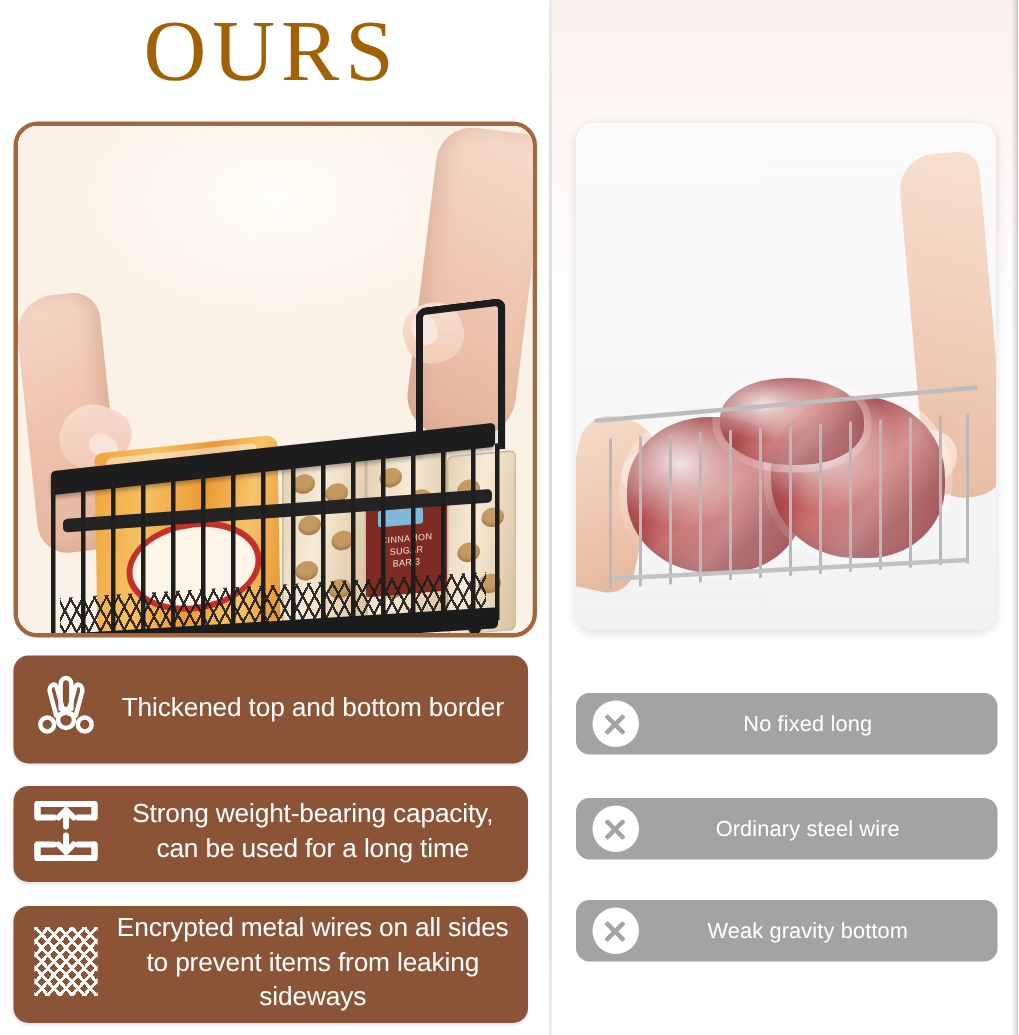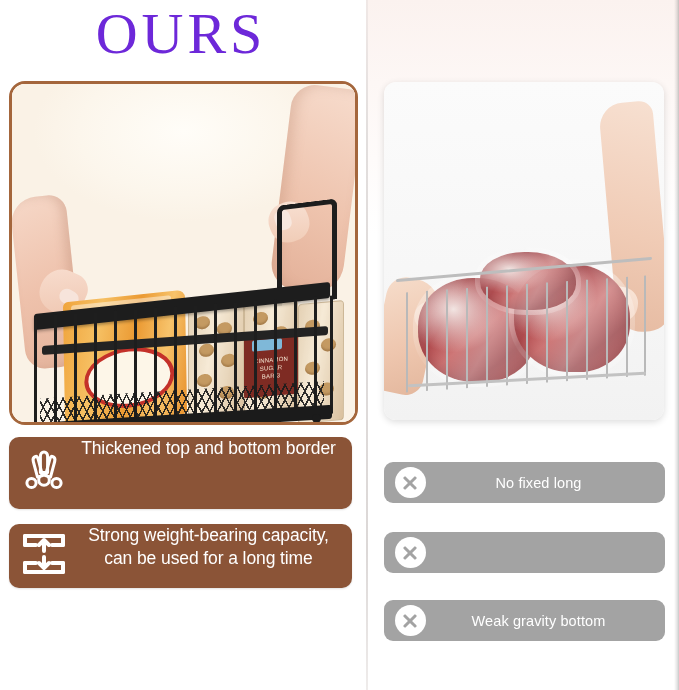--- a/index.html
+++ b/index.html
@@ -47,21 +47,21 @@
   
   .heading-ours {
     position: absolute;
     left: 0; top: 2px;
     width: 362px;
     text-align: center;
     font-family: "Liberation Serif", serif;
     font-size: 58px;
     line-height: 64px;
     letter-spacing: 4px;
-    color: #6d28d9;
+    color: #a16207;
     font-weight: 400;
   }
   .heading-theirs {
     position: absolute;
     left: 368px; top: 10px;
     width: 311px;
     text-align: center;
     font-family: "Liberation Sans", sans-serif;
     font-size: 40px;
     line-height: 50px;
@@ -352,20 +352,21 @@
   }
 
   
   .bar-ours {
     position: absolute;
     left: 9px;
     width: 343px;
     background: #8b5437;
     border-radius: 10px;
     display: flex;
+    align-items: center;
     box-sizing: border-box;
     padding: 0 8px 4px 6px;
     box-shadow: 0 1px 2px rgba(0,0,0,0.12);
   }
   .bar-ours .bar-icon {
     width: 58px;
     flex: 0 0 58px;
     display: flex;
     align-items: center;
     justify-content: center;
@@ -537,20 +538,26 @@
           <path d="M5 5v9h11M43 5v9H32" stroke="#fff" stroke-width="4" stroke-linecap="round" stroke-linejoin="round"></path>
           <path d="M5 32v9h38v-9" stroke="#fff" stroke-width="4" stroke-linecap="round" stroke-linejoin="round"></path>
           <path d="M5 41v-9h11M43 41v-9H32" stroke="#fff" stroke-width="4" stroke-linecap="round" stroke-linejoin="round"></path>
           <path d="M24 20V9m0 0-5 5m5-5 5 5" stroke="#fff" stroke-width="4" stroke-linecap="round" stroke-linejoin="round"></path>
           <path d="M24 26v11m0 0 5-5m-5 5-5-5" stroke="#fff" stroke-width="4" stroke-linecap="round" stroke-linejoin="round"></path>
         </svg>
       </div>
       <div class="bar-text">Strong weight-bearing capacity, can be used for a long time</div>
     </div>
 
+    <div class="bar-ours" style="top:604px; height:78px;">
+      <div class="bar-icon">
+        <div class="mesh-icon"></div>
+      </div>
+      <div class="bar-text">Encrypted metal wires on all sides to prevent items from leaking sideways</div>
+    </div>
   </div>
 
   <div class="divider"></div>
 
   <div class="panel-right">
   </div>
 
 
   <div class="photo-right">
     <div class="rhand-l"></div>
@@ -591,20 +598,21 @@
     <div class="bar-icon">
         <div class="x-circle"></div>
       </div>
     <div class="bar-text">No fixed long</div>
   </div>
 
   <div class="bar-theirs" style="top:532px;">
     <div class="bar-icon">
         <div class="x-circle"></div>
       </div>
+    <div class="bar-text">Ordinary steel wire</div>
   </div>
 
   <div class="bar-theirs" style="top:600px;">
     <div class="bar-icon">
         <div class="x-circle"></div>
       </div>
     <div class="bar-text">Weak gravity bottom</div>
   </div>
 
   <div class="right-edge-shadow"></div>

